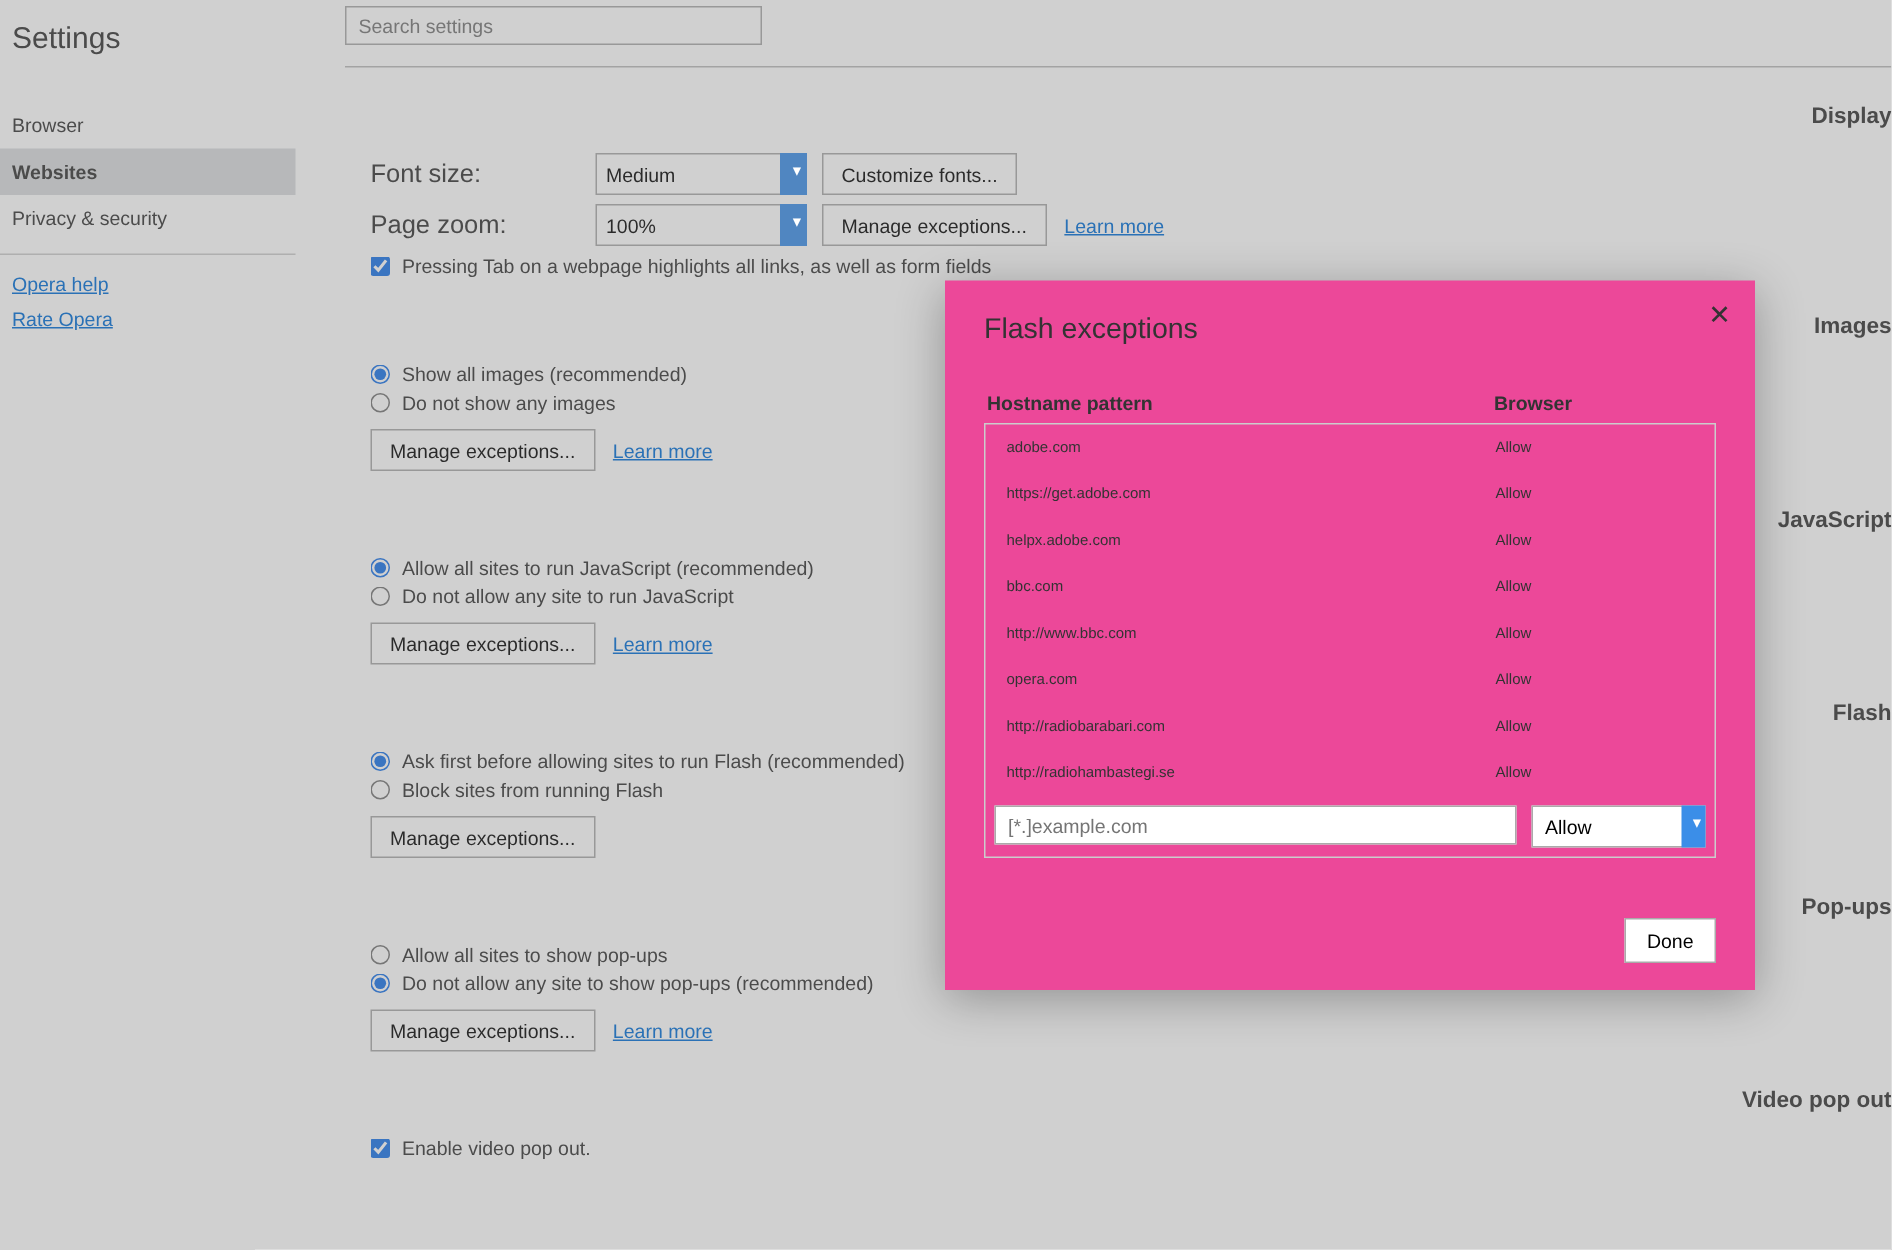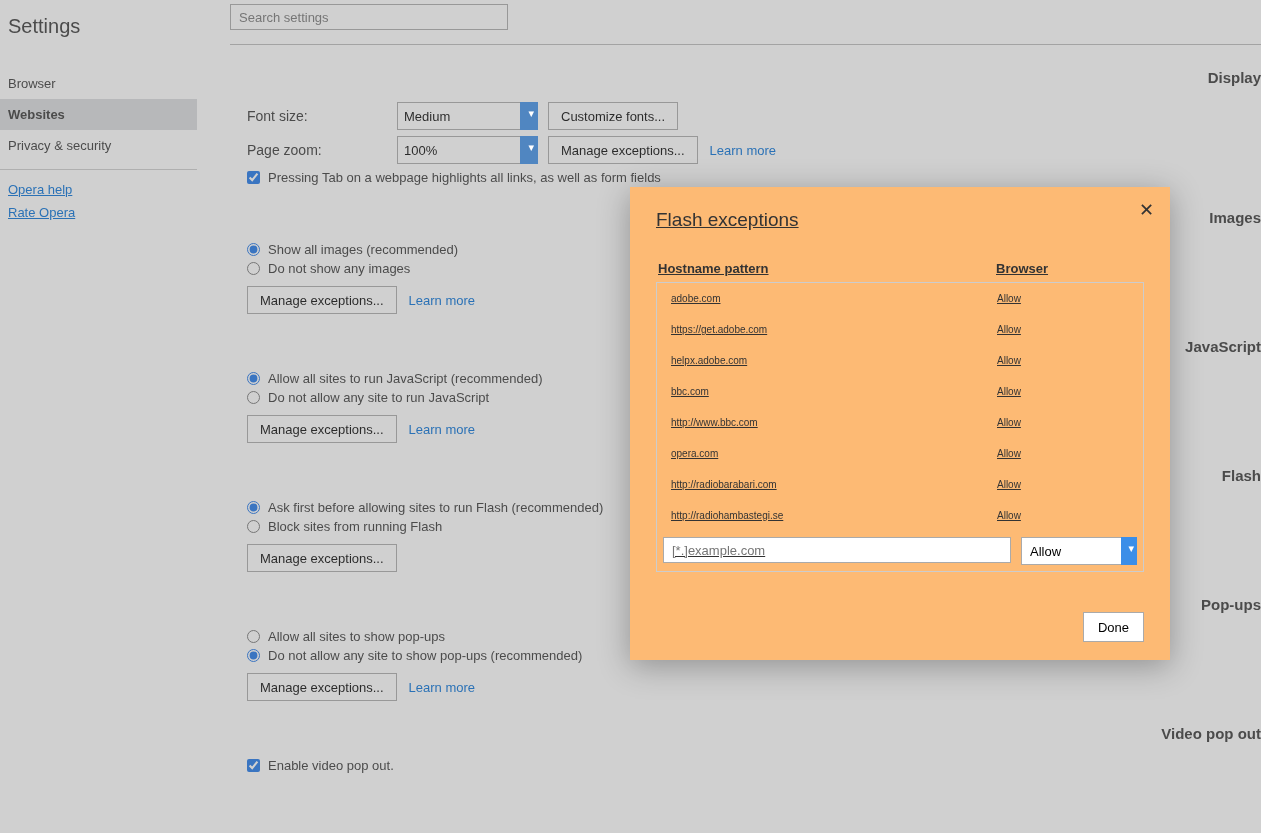--- a/index.html
+++ b/index.html
@@ -80,21 +80,21 @@
   margin: 24px 0 16px 0;
   text-align: right;
 }
 .row {
   display: flex;
   align-items: center;
   margin: 6px 0 6px 17px;
 }
 .row-label {
   width: 150px;
-  font-size: 14px;
+  font-size: 17px;
 }
 select.form-select {
   width: 141px;
   height: 28px;
   border: 1px solid #aaa;
   background: #fff;
   padding: 0 6px;
   font-size: 13px;
   appearance: none;
   background-image: linear-gradient(#fff,#fff);
@@ -127,20 +127,21 @@
   border: 1px solid #aaa;
   background: #fff;
   padding: 0 12px;
   font-size: 13px;
   cursor: pointer;
   margin-left: 10px;
 }
 button.btn:first-child { margin-left: 0; }
 .link-inline {
   color: #006ed7;
+  text-decoration: underline;
   margin-left: 12px;
   font-size: 13px;
   cursor: pointer;
 }
 .check-row, .radio-row {
   display: flex;
   align-items: center;
   margin: 4px 0 4px 17px;
 }
 .check-row input, .radio-row input {
@@ -156,24 +157,23 @@
 .modal-backdrop {
   position: absolute;
   inset: 0;
   background: rgba(120,120,120,0.35);
 }
 .modal {
   position: absolute;
   left: 630px;
   top: 187px;
   width: 540px;
-  background: #fdba74;
+  background: #ec4899;
   box-shadow: 0 6px 30px rgba(0,0,0,0.3);
   padding: 22px 26px 18px 26px;
-  text-decoration: underline;
 }
 .modal-title {
   font-size: 19px;
   font-weight: 400;
   color: #333;
   margin-bottom: 30px;
 }
 .modal-close {
   position: absolute;
   right: 16px;

